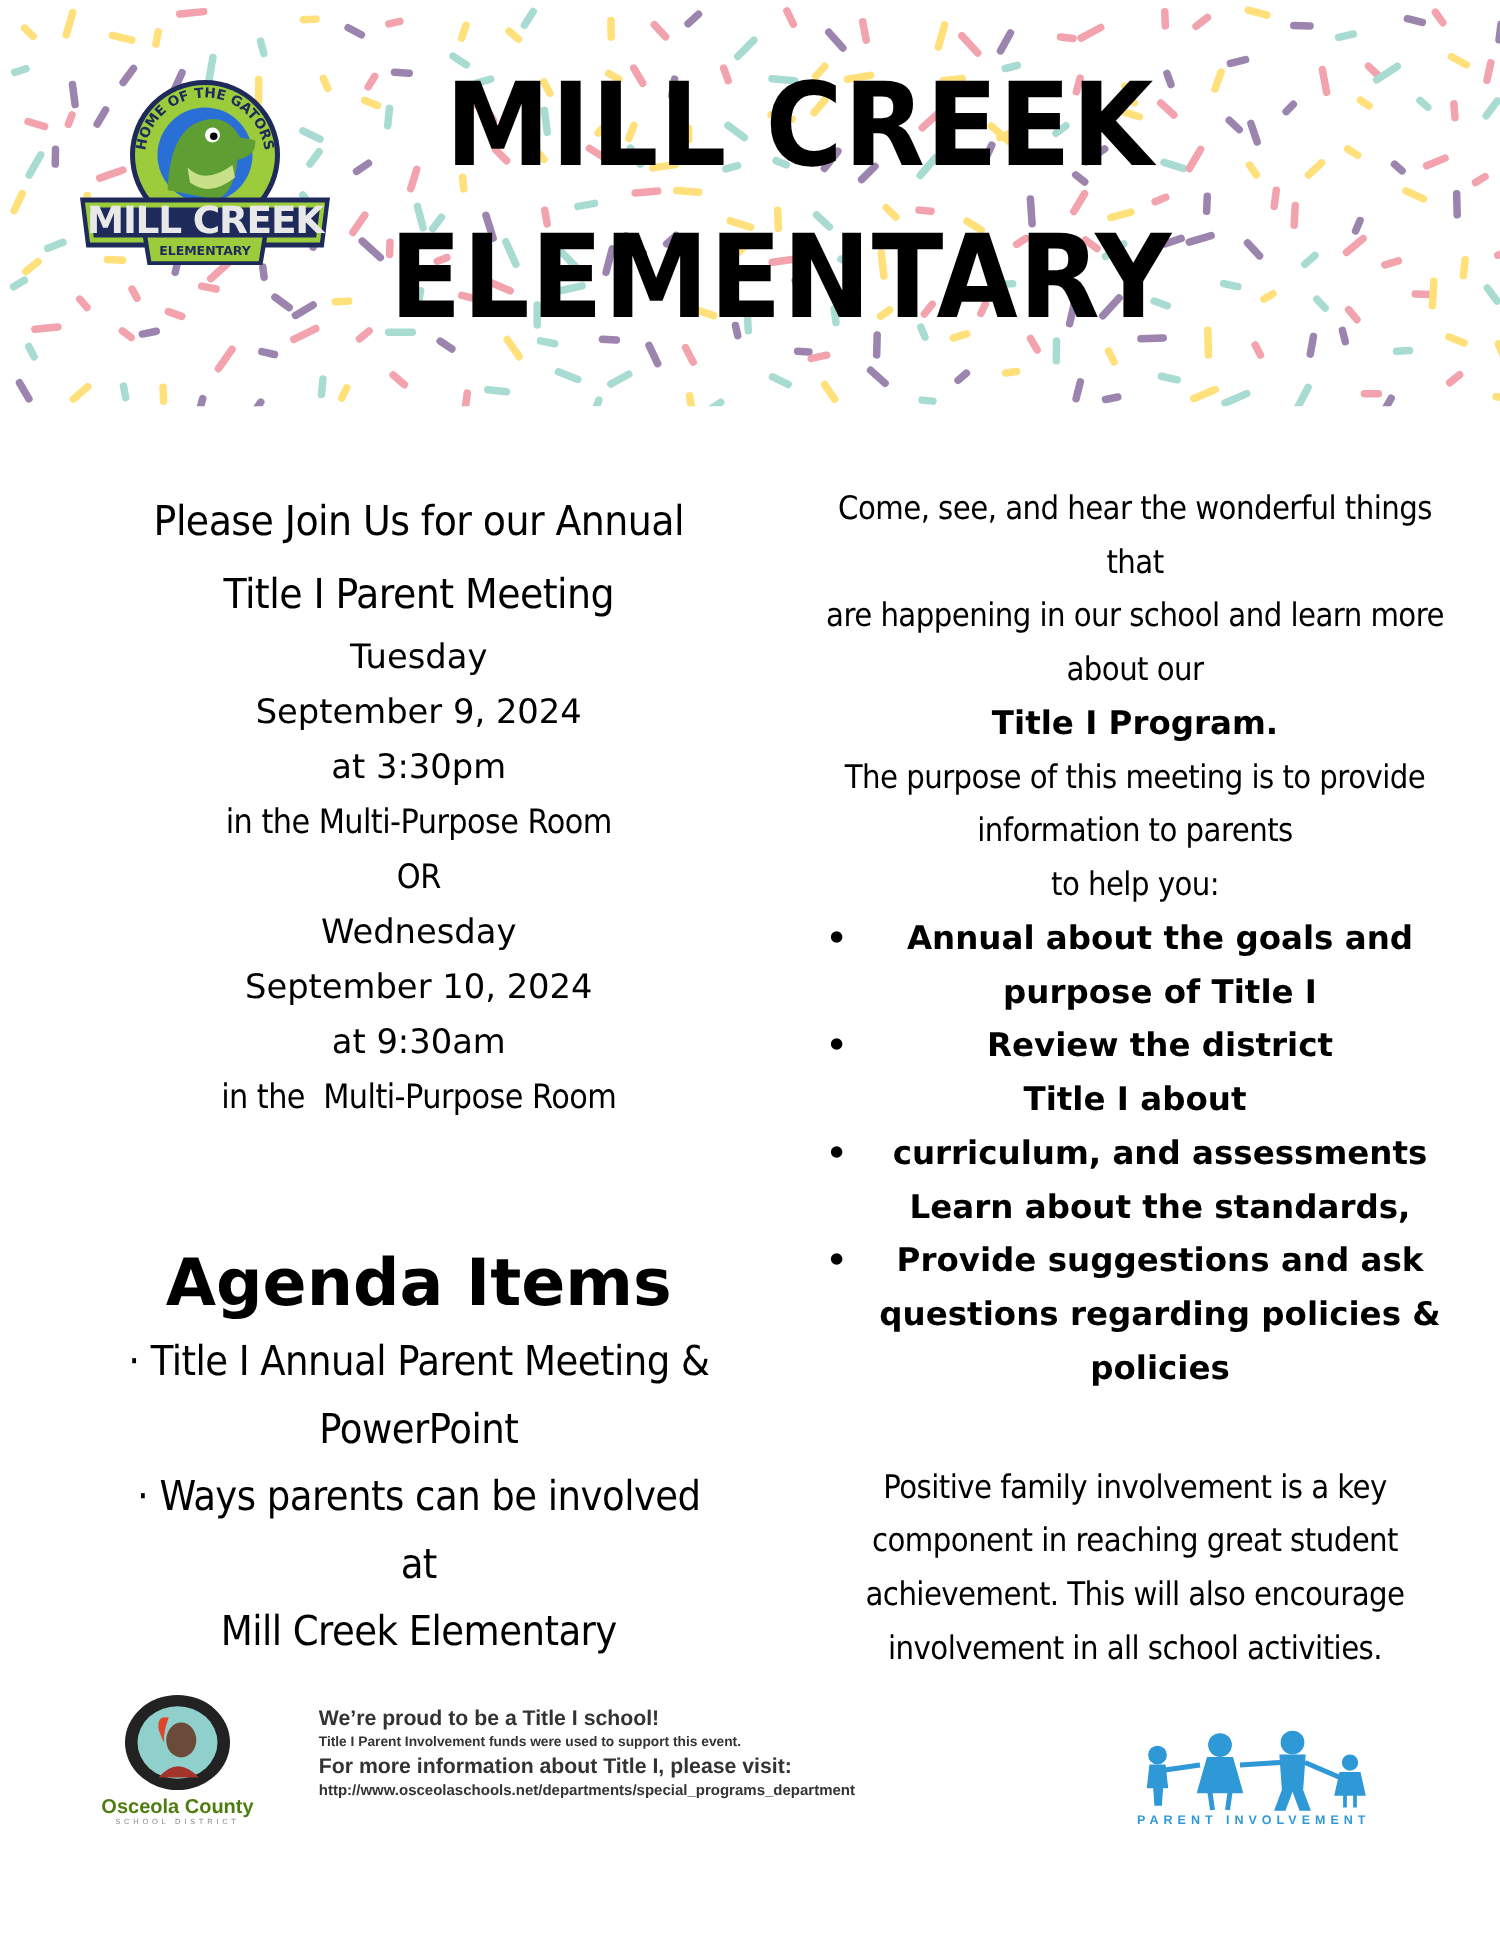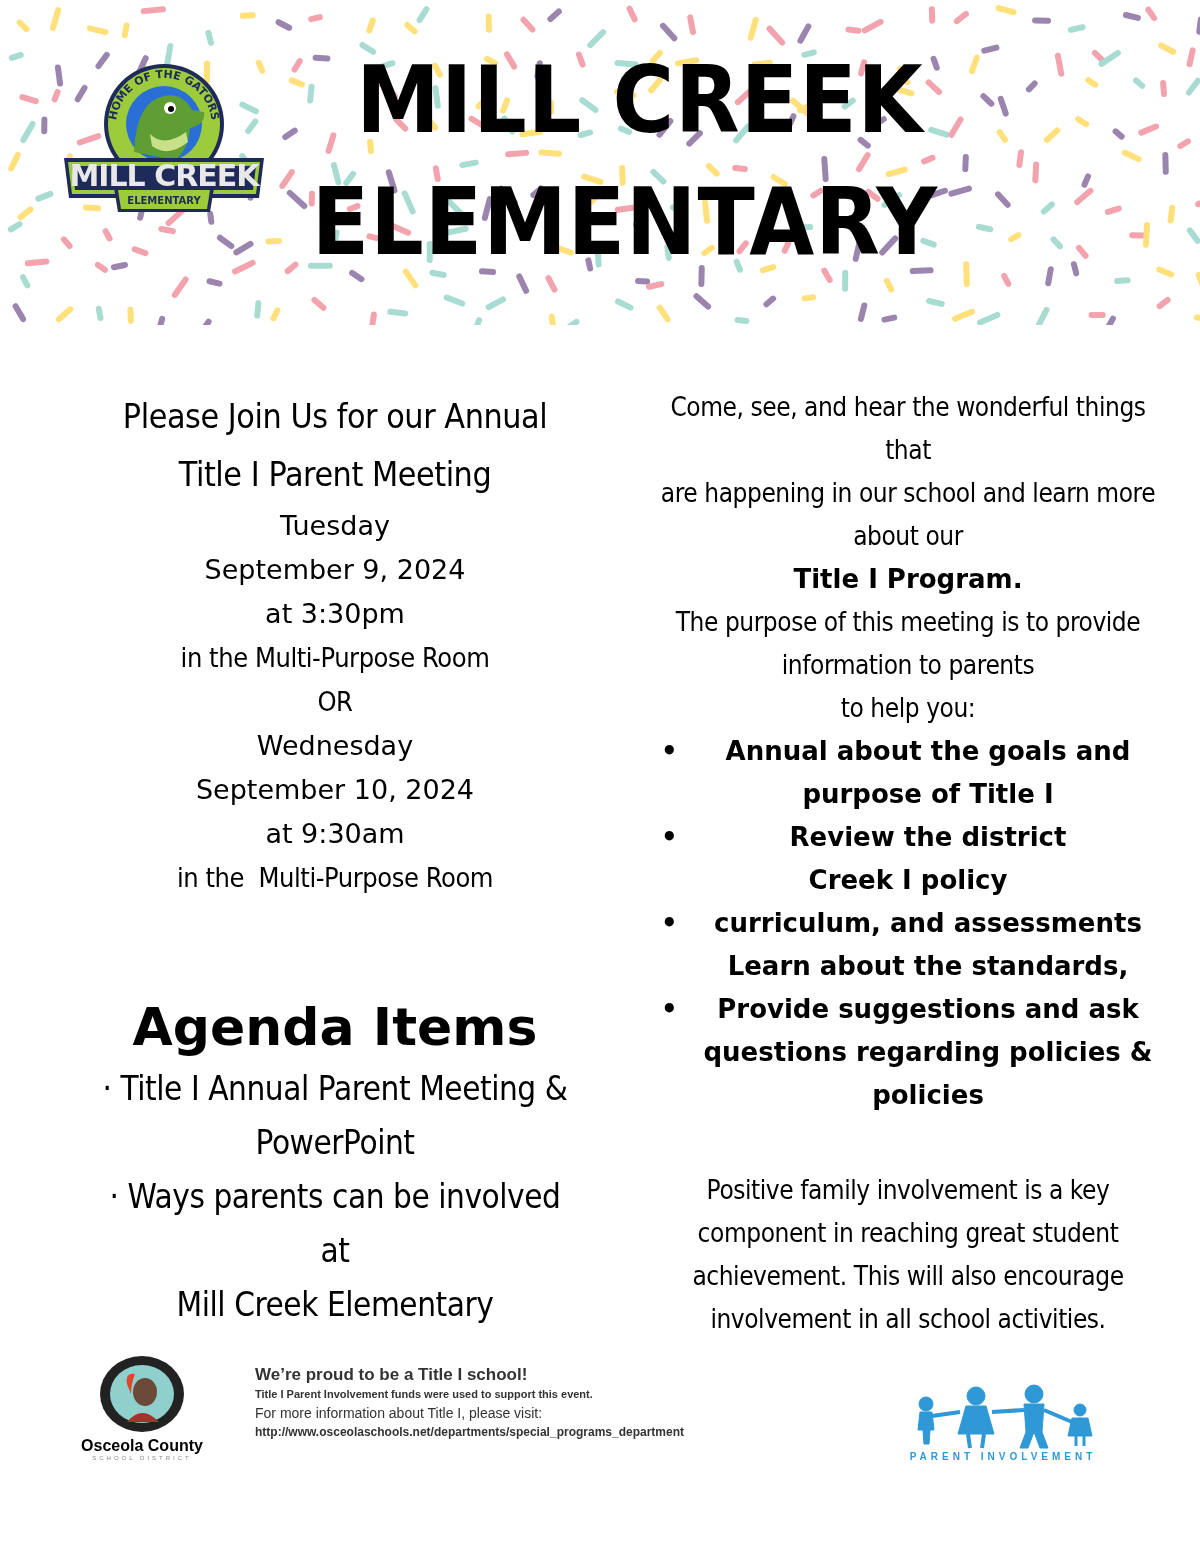--- a/index.html
+++ b/index.html
@@ -24,26 +24,26 @@
   .r-text { font-size: 26px; line-height: 43px; transform: scaleX(0.9); }
   .r-bold { font-size: 26px; line-height: 43px; font-weight: bold; }
   .bullets { list-style: none; margin: 0; padding: 0; text-align: center; }
   .bullets li { position: relative; font-size: 26px; line-height: 43px; font-weight: bold; padding-left: 40px; }
   .bullets li .dot { position: absolute; left: 28px; top: 0; font-size: 26px; }
   .positive { margin-top: 52px; font-size: 26px; line-height: 43px; transform: scaleX(0.9); }
 
   .footer { position: absolute; left: 0; top: 1350px; width: 1200px; height: 120px; }
   .osceola { position: absolute; left: 62px; top: 4px; width: 160px; height: 110px; text-align: center; }
   .osceola .seal { width: 90px; height: 80px; margin: 0 auto; }
-  .osceola .name { font-size: 16px; font-weight: bold; color: #000000; line-height: 16px; font-family: "Liberation Sans", sans-serif; }
+  .osceola .name { font-size: 16px; font-weight: bold; color: #4d7c0f; line-height: 16px; font-family: "Liberation Sans", sans-serif; }
   .osceola .sub { font-size: 6px; letter-spacing: 3px; color: #888; line-height: 9px; font-family: "Liberation Sans", sans-serif; }
   .center-note { position: absolute; left: 255px; top: 14px; width: 610px; text-align: left; color: #333; font-family: "Liberation Sans", sans-serif; filter: blur(0.35px); }
   .center-note .l1 { font-size: 17px; font-weight: bold; line-height: 22px; }
   .center-note .l2 { font-size: 11px; font-weight: bold; line-height: 16px; }
-  .center-note .l3 { font-size: 14px; font-weight: normal; line-height: 22px; }
+  .center-note .l3 { font-size: 17px; font-weight: bold; line-height: 22px; }
   .center-note .l4 { font-size: 12px; font-weight: bold; line-height: 16px; }
   .pi-logo { position: absolute; left: 898px; top: 32px; width: 210px; height: 80px; }
   .pi-logo .pi-text { position: absolute; left: 0; bottom: 0; width: 210px; text-align: center; font-size: 10px; letter-spacing: 4px; color: #2f98d6; font-family: "Liberation Sans", sans-serif; font-weight: bold; }
 </style>
 </head>
 <body>
 
 <div class="banner">
   <svg class="sprinkles" width="1200" height="325" id="sprinkle-svg">
       <line x1="19.731618655692728" y1="22.580529835390948" x2="26.49268919393161" y2="29.090467004220027" stroke="#ffe07a" stroke-width="6" stroke-linecap="round"></line>
@@ -394,21 +394,21 @@
 
   <ul class="bullets">
     <li>
         <span class="dot">•</span>
         <div>Annual about the goals and</div>
         <div>purpose of Title I</div>
       </li>
     <li>
         <span class="dot">•</span>
         <div>Review the district</div>
-        <div style="margin-right:40px;">Creek I policy</div>
+        <div style="margin-right:40px;">Title I about</div>
       </li>
     <li>
         <span class="dot">•</span>
         <div>curriculum, and assessments</div>
         <div>Learn about the standards,</div>
       </li>
     <li>
         <span class="dot">•</span>
         <div>Provide suggestions and ask</div>
         <div>questions regarding policies &amp;</div>

